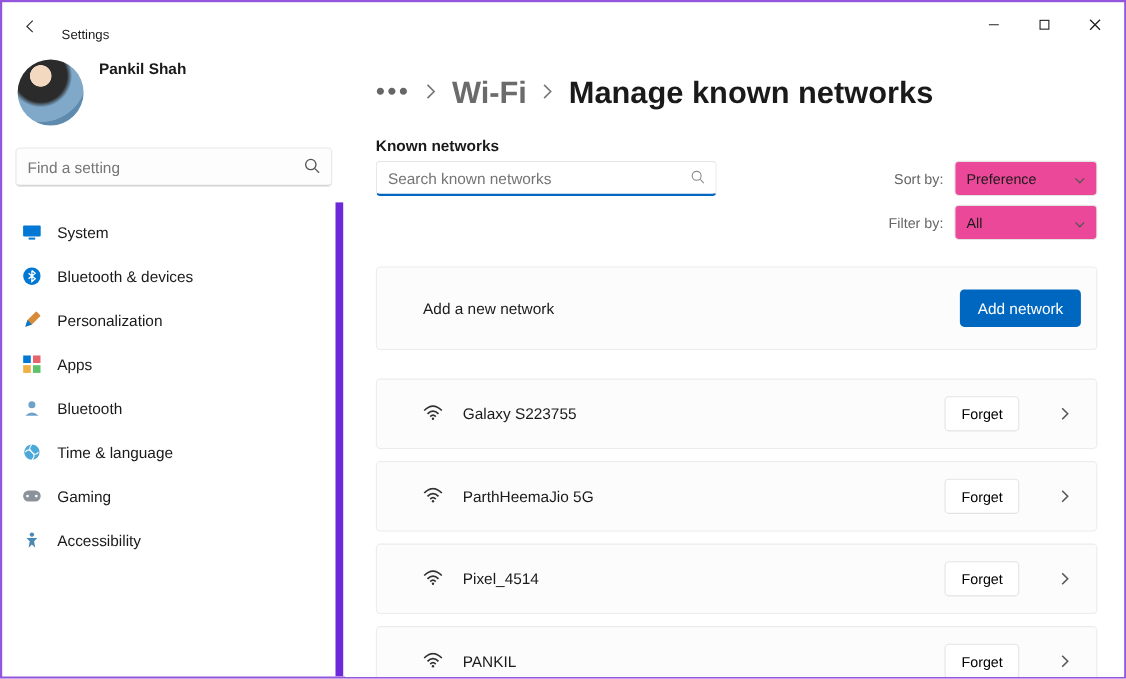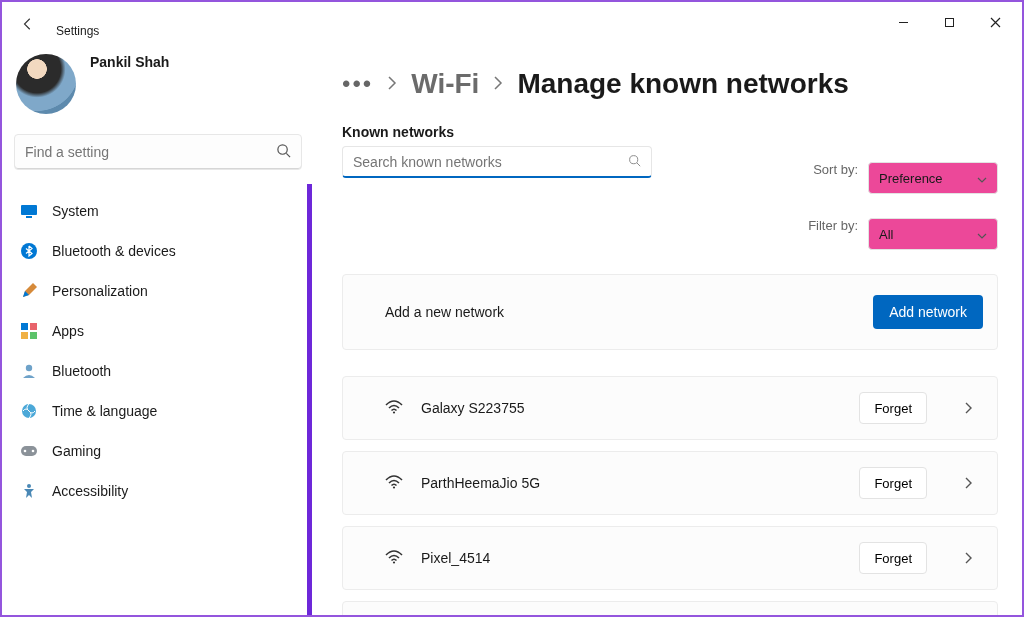--- a/index.html
+++ b/index.html
@@ -93,21 +93,21 @@
   gap: 8px;
 }
 .search-box input {
   flex: 1;
   border: none;
   outline: none;
   font-size: 14px;
   background: transparent;
 }
 .nav {
-  border-right: 5px solid #6d28d9;
+  border-right: 7px solid #6d28d9;
   flex: 1;
   padding-top: 6px;
   margin-right: 2px;
   overflow-y: auto;
 }
 .nav-item {
   height: 38px;
   margin: 2px 8px;
   border-radius: 4px;
   display: flex;
@@ -207,24 +207,23 @@
   background: transparent;
 }
 .filters {
   margin-left: auto;
   display: flex;
   flex-direction: column;
   gap: 8px;
 }
 .filter-row {
   display: flex;
-  align-items: flex-start;
+  align-items: center;
   gap: 10px;
   justify-content: flex-end;
-  margin-top: 16px;
 }
 .filter-label {
   font-size: 13px;
   color: #666;
 }
 .dropdown {
   width: 130px;
   height: 32px;
   border: 1px solid #e3e3e3;
   border-radius: 4px;

